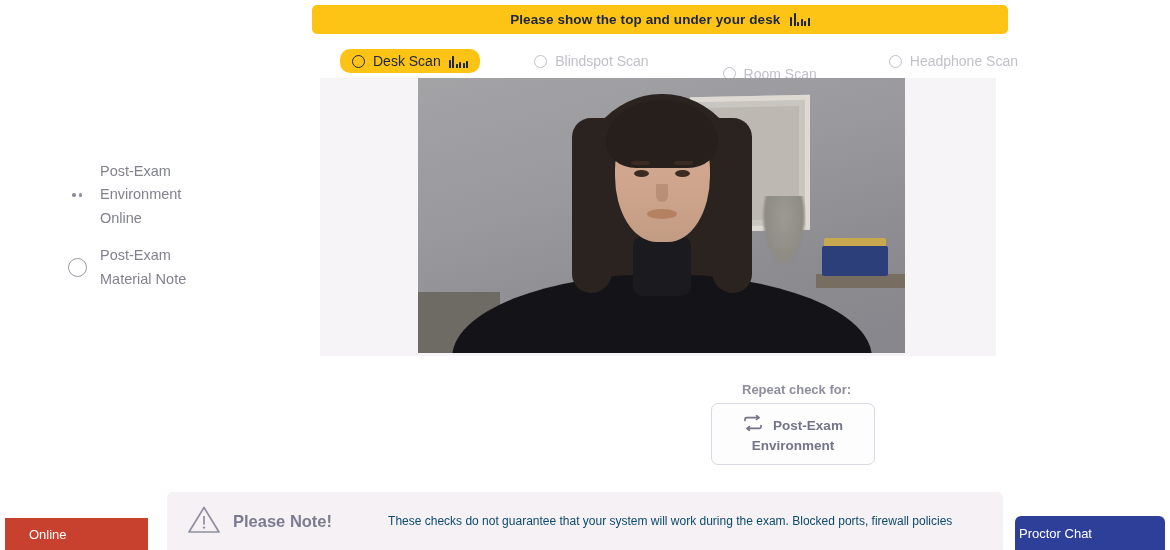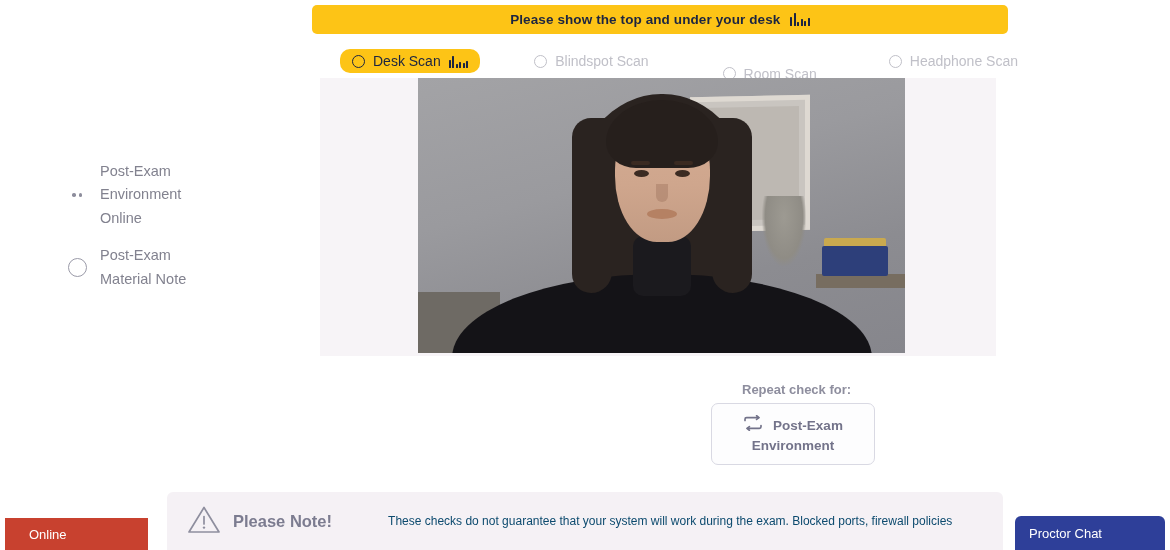--- a/index.html
+++ b/index.html
@@ -343,21 +343,21 @@
   .proctor {
     position: absolute;
     left: 1015px;
     top: 516px;
     width: 150px;
     height: 34px;
     background: #2e3f99;
     border-radius: 6px 6px 0 0;
     display: flex;
     align-items: center;
-    padding-left: 14px;
+    padding-left: 4px;
     cursor: pointer;
   }
   .proctor span { font-size: 13px; color: #ffffff; }
 </style>
 </head>
 <body>
 
 <div class="page">
 
   <div class="banner">

